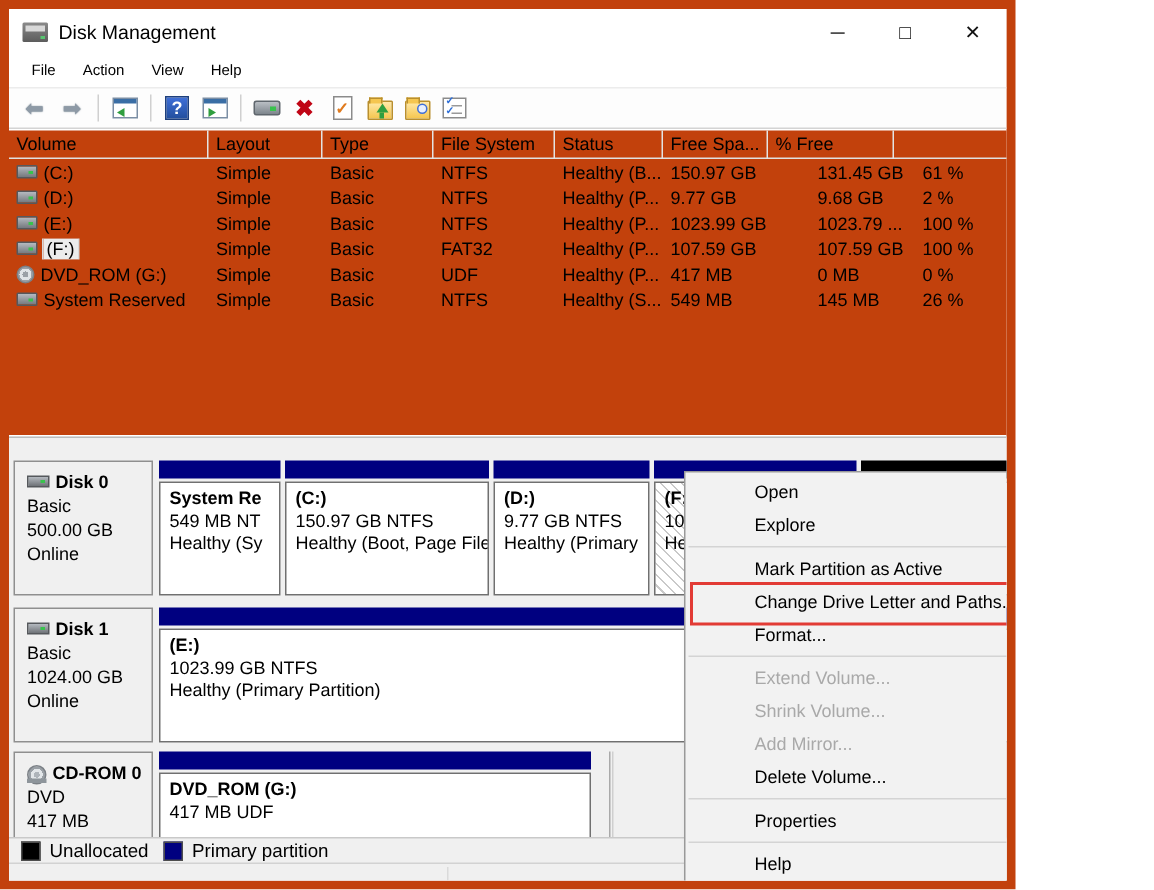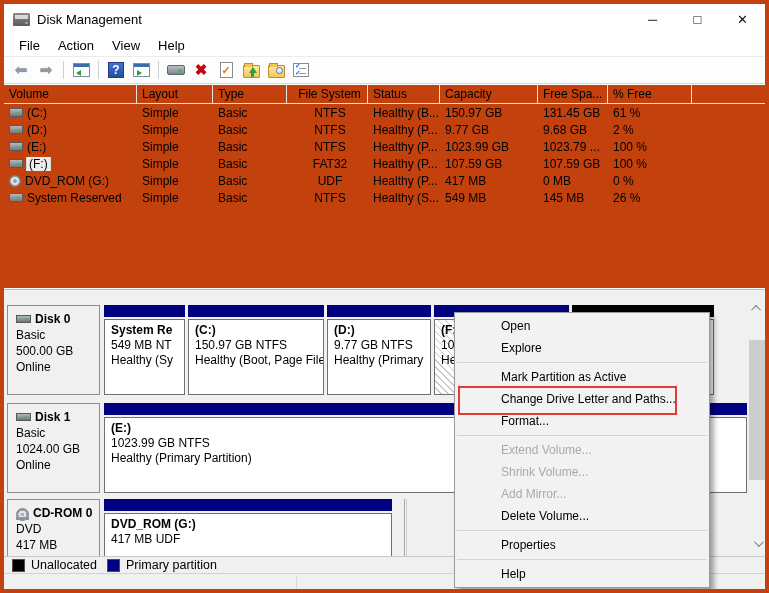--- a/index.html
+++ b/index.html
@@ -1,39 +1,39 @@
 <!DOCTYPE html>
 <html><head>
 <meta charset="utf-8">
 <style>
   * { margin:0; padding:0; box-sizing:border-box; }
   html,body { background:#ffffff; }
   body { font-family:"Liberation Sans", sans-serif; font-size:12px; color:#000; }
 
   .window {
-    position:relative; width:769px; height:593px;
-    border:4px solid #c2410c; background:#fff; overflow:hidden;
+    position:relative; width:677px; height:593px;
+    border:6px solid #c2410c; background:#fff; overflow:hidden;
   }
 
   
   .titlebar { height:30px; display:flex; align-items:center; background:#fff; }
   .app-icon { width:17px; height:13px; margin:0 7px 0 9px; position:relative;
     background:linear-gradient(#8a8a8a,#5c5c5c); border-radius:1px; }
   .app-icon::before { content:""; position:absolute; left:2px; right:2px; top:2px; height:4px;
     background:#d8d8d8; }
   .app-icon::after { content:""; position:absolute; right:2px; bottom:2px; width:3px; height:2px;
     background:#58c470; }
   .title-text { font-size:13px; }
   .tb-spacer { flex:1; }
   .winbtn { width:45px; height:29px; display:flex; align-items:center; justify-content:center;
     font-size:13px; color:#111; }
 
   
   .menubar { height:22px; display:flex; align-items:center; padding-left:6px; background:#fff; }
-  .menu-item { padding:2px 9px; font-size:13px; }
+  .menu-item { padding:2px 9px; font-size:10px; }
 
   
   .toolbar { height:28px; display:flex; align-items:center; padding-left:6px; gap:3px;
     border-top:1px solid #ececec; border-bottom:1px solid #d4d4d4; background:#fdfdfd; }
   .ticon { width:22px; height:22px; display:flex; align-items:center; justify-content:center;
     position:relative; }
   .tsep { width:1px; height:18px; background:#d0d0d0; margin:0 3px; }
   .i-arrow { font-size:15px; color:#8e9aa6; text-shadow:0 0 1px #6d7b88; }
   .winico { width:17px; height:14px; border:1px solid #7b8ea4; background:#fff; position:relative; }
   .winico::before { content:""; position:absolute; left:0; right:0; top:0; height:3px; background:#3a6ea5; }
@@ -66,21 +66,21 @@
   .checklistico::after { content:""; position:absolute; right:2px; top:4px; width:7px; height:1px;
     background:#9a9a9a; box-shadow:0 5px 0 #9a9a9a; }
 
   
   .volume-table { position:absolute; top:81px; left:0; width:767px; height:203px; background:#c2410c; }
   .vt-header { display:flex; height:19px; border-bottom:1px solid #e0e0e0; align-items:center; }
   .vt-header .cell { border-right:1px solid #e3e3e3; height:19px; line-height:18px; padding-left:5px;
     overflow:hidden; white-space:nowrap; }
   .vt-row { display:flex; height:17px; align-items:center; }
   .vt-row .cell { padding-left:5px; overflow:hidden; white-space:nowrap; }
-  .c0{width:133px;} .c1{width:76px;} .c2{width:74px;} .c3{width:81px;text-align:center;}
+  .c0{width:133px;} .c1{width:76px;} .c2{width:74px;} .c3{width:81px;}
   .c4{width:72px;} .c5{width:98px;} .c6{width:70px;} .c7{width:84px;} .c8{flex:1;}
   .vol-cell { display:flex; align-items:center; gap:4px; }
   .vicon-disk { width:14px; height:9px; background:linear-gradient(#b4b9bf,#75797e);
     border:1px solid #55585c; border-radius:1px; position:relative; flex:0 0 auto; }
   .vicon-disk::after { content:""; position:absolute; right:2px; top:3px; width:3px; height:2px; background:#39c24d; }
   .vicon-cd { width:12px; height:12px; border-radius:50%; flex:0 0 auto;
     background:radial-gradient(circle at 50% 50%, #9aa0a6 0 2px, #dfe3e6 2px 4px, #9aa0a6 4px 6px); 
     border:1px solid #7b8086; }
   .vol-label.selected { background:#ececec; outline:1px solid #d9d9d9; padding:0 2px; }
 
@@ -207,21 +207,20 @@
       </div>
     </div>
 
   <div class="volume-table">
     <div class="vt-header" id="vt-header">
         <div class="cell c0">Volume</div>
         <div class="cell c1">Layout</div>
         <div class="cell c2">Type</div>
         <div class="cell c3">File System</div>
         <div class="cell c4">Status</div>
-        <div class="cell c5">Capacity</div>
         <div class="cell c6">Free Spa...</div>
         <div class="cell c7">% Free</div>
         <div class="cell c8"></div>
       </div>
     <div id="vt-body">
         <div class="vt-row">
     <div class="cell c0 vol-cell">
       <span class="vicon vicon-disk"></span>
       <span class="vol-label">(C:)</span>
     </div>

